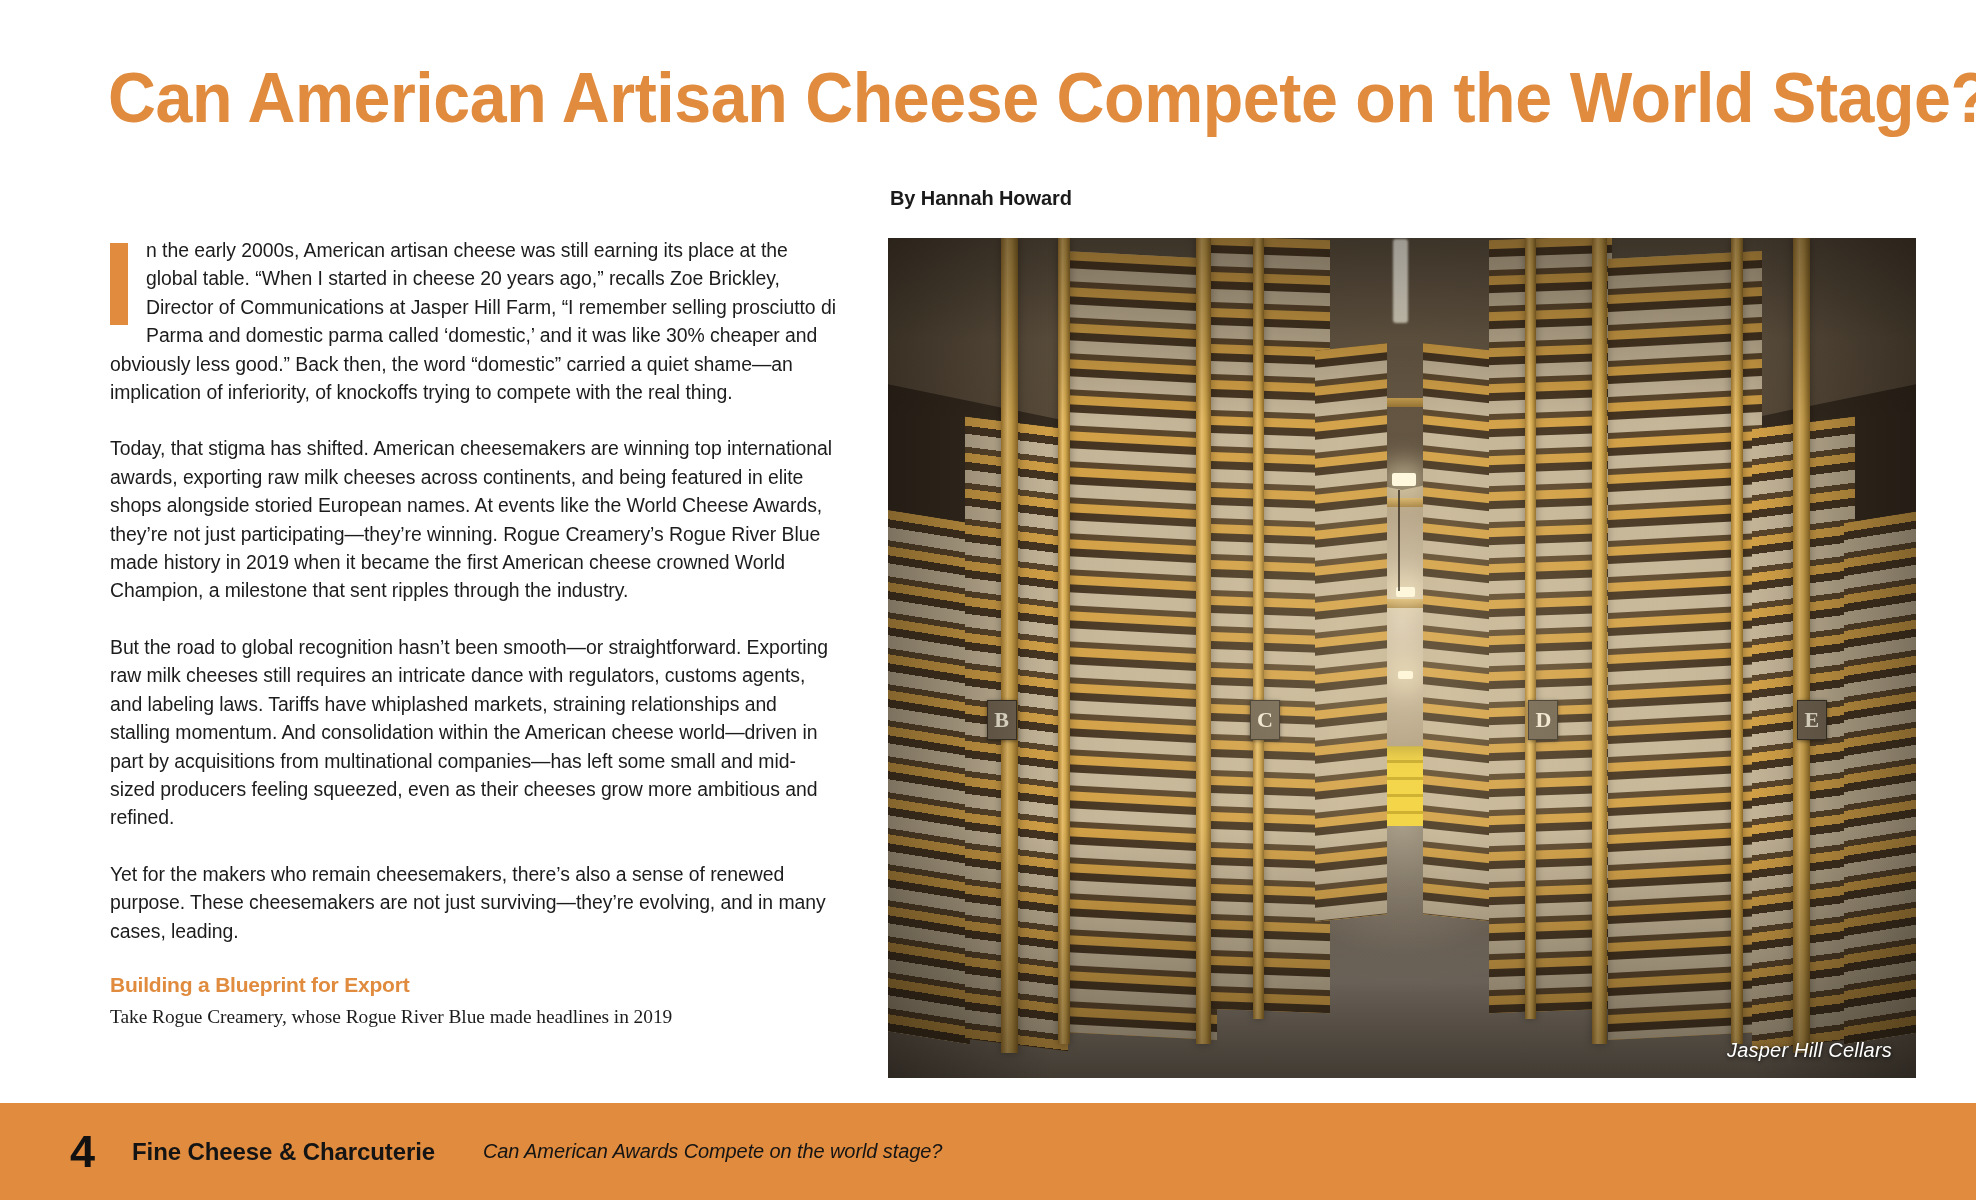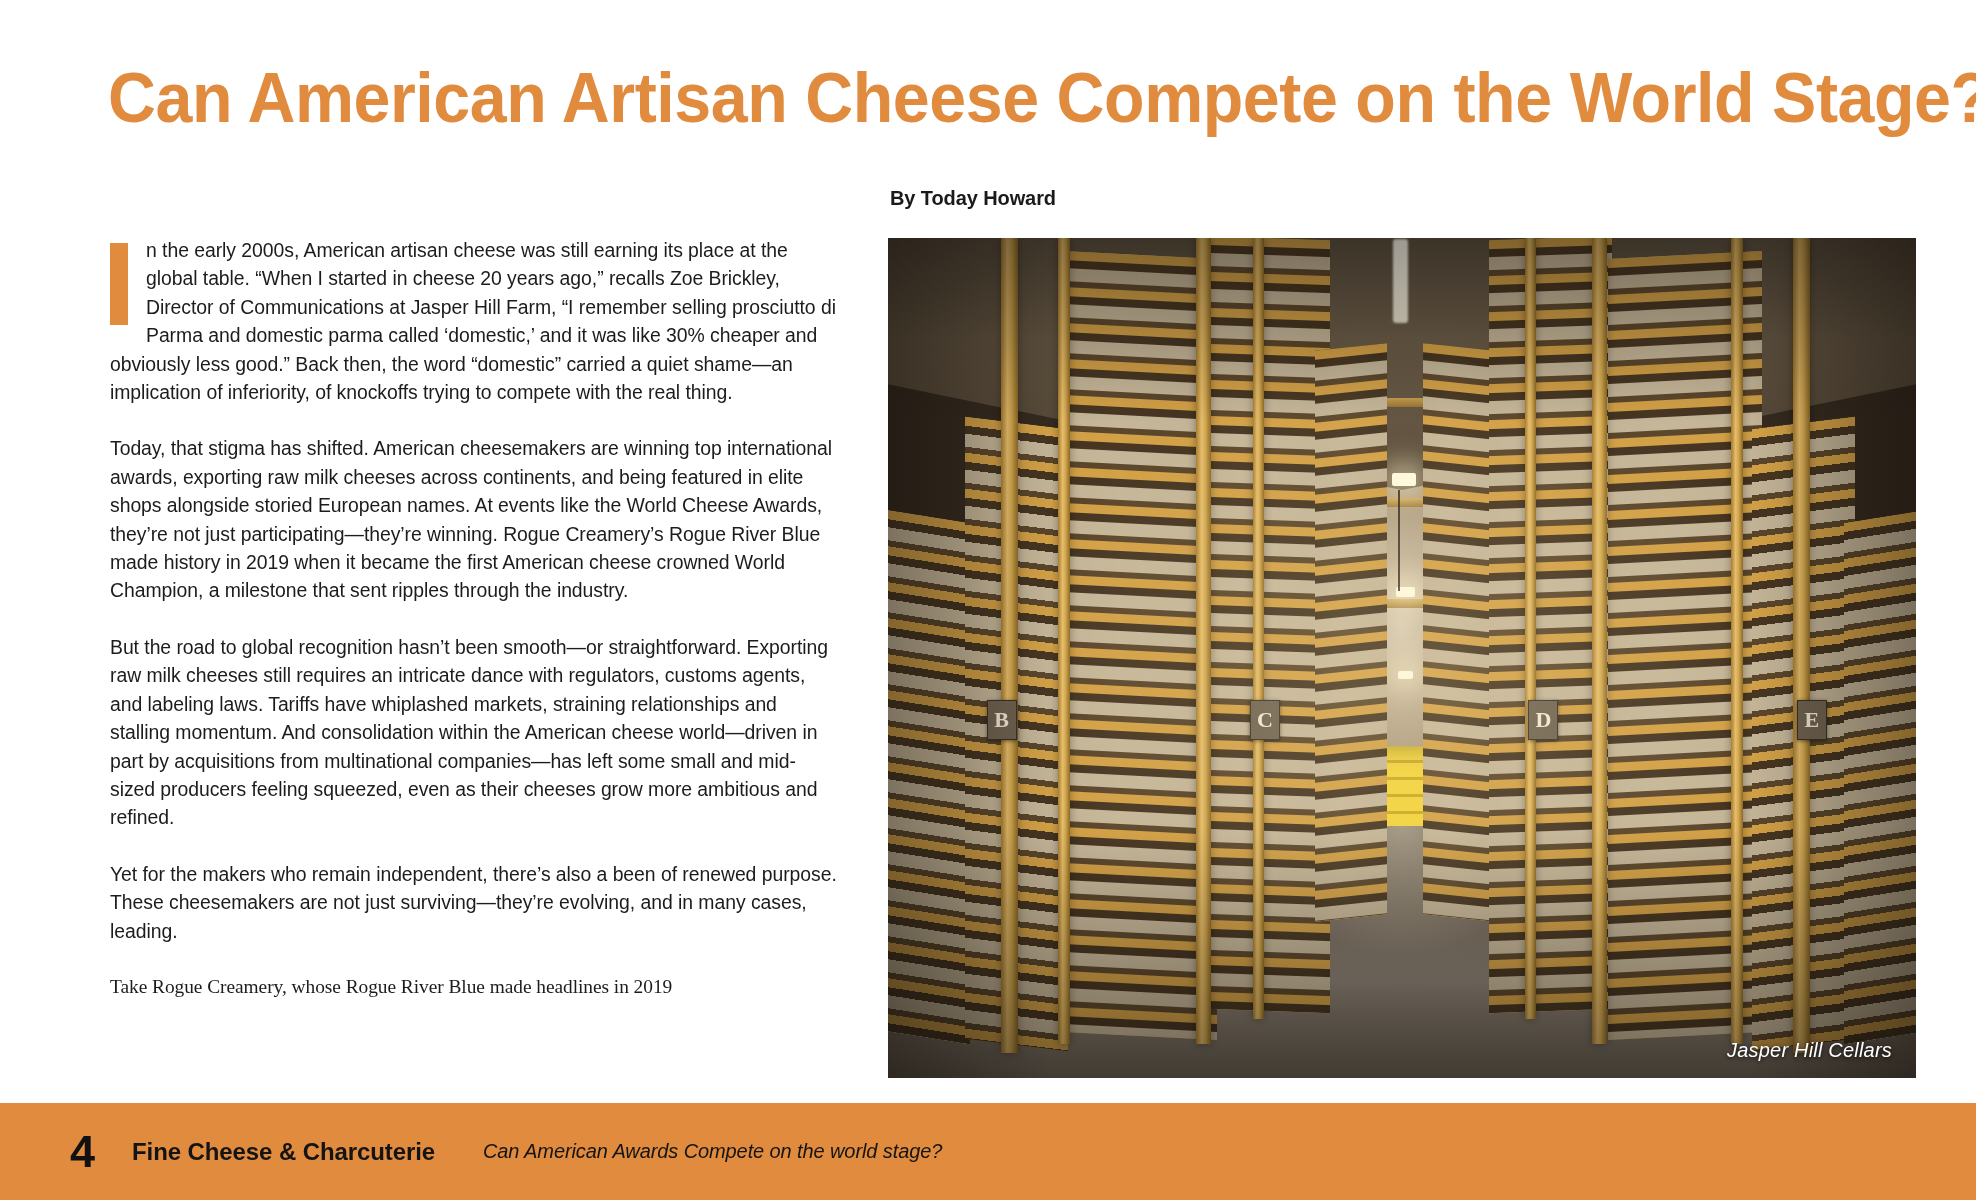--- a/index.html
+++ b/index.html
@@ -209,34 +209,35 @@
     font-style:italic;
     color:#141414;
     letter-spacing:-0.1px;
   }
 </style>
 </head>
 <body>
 
 <div class="headline">Can American Artisan Cheese Compete on the World Stage?</div>
 
-<div class="byline">By Today Howard</div>
+<div class="byline">By Hannah Howard</div>
 
 <div class="column">
 
   <p class="para">
     <span class="dropcap" title="I"></span><span>n the early 2000s, American artisan cheese was still earning its place at the global table. “When I started in cheese 20 years ago,” recalls Zoe Brickley, Director of Communications at Jasper Hill Farm, “I remember selling prosciutto di Parma and domestic parma called ‘domestic,’ and it was like 30% cheaper and obviously less good.” Back then, the word “domestic” carried a quiet shame—an implication of inferiority, of knockoffs trying to compete with the real thing.</span>
   </p>
 
   <p class="para">Today, that stigma has shifted. American cheesemakers are winning top international awards, exporting raw milk cheeses across continents, and being featured in elite shops alongside storied European names. At events like the World Cheese Awards, they’re not just participating—they’re winning. Rogue Creamery’s Rogue River Blue made history in 2019 when it became the first American cheese crowned World Champion, a milestone that sent ripples through the industry.</p>
 
   <p class="para">But the road to global recognition hasn’t been smooth—or straightforward. Exporting raw milk cheeses still requires an intricate dance with regulators, customs agents, and labeling laws. Tariffs have whiplashed markets, straining relationships and stalling momentum. And consolidation within the American cheese world—driven in part by acquisitions from multinational companies—has left some small and mid-sized producers feeling squeezed, even as their cheeses grow more ambitious and refined.</p>
 
-  <p class="para">Yet for the makers who remain independent, there’s also a been of renewed purpose. These cheesemakers are not just surviving—they’re evolving, and in many cases, leading.</p>
-
+  <p class="para">Yet for the makers who remain cheesemakers, there’s also a sense of renewed purpose. These cheesemakers are not just surviving—they’re evolving, and in many cases, leading.</p>
+
+  <h2 class="subhead">Building a Blueprint for Export</h2>
 
   <p class="para">Take Rogue Creamery, whose Rogue River Blue made headlines in 2019</p>
 </div>
 
 <figure class="photo-wrap">
   <div class="photo">
 
     <div class="wall"></div>
     <div class="ceiling"></div>
     <div class="skylight"></div>

